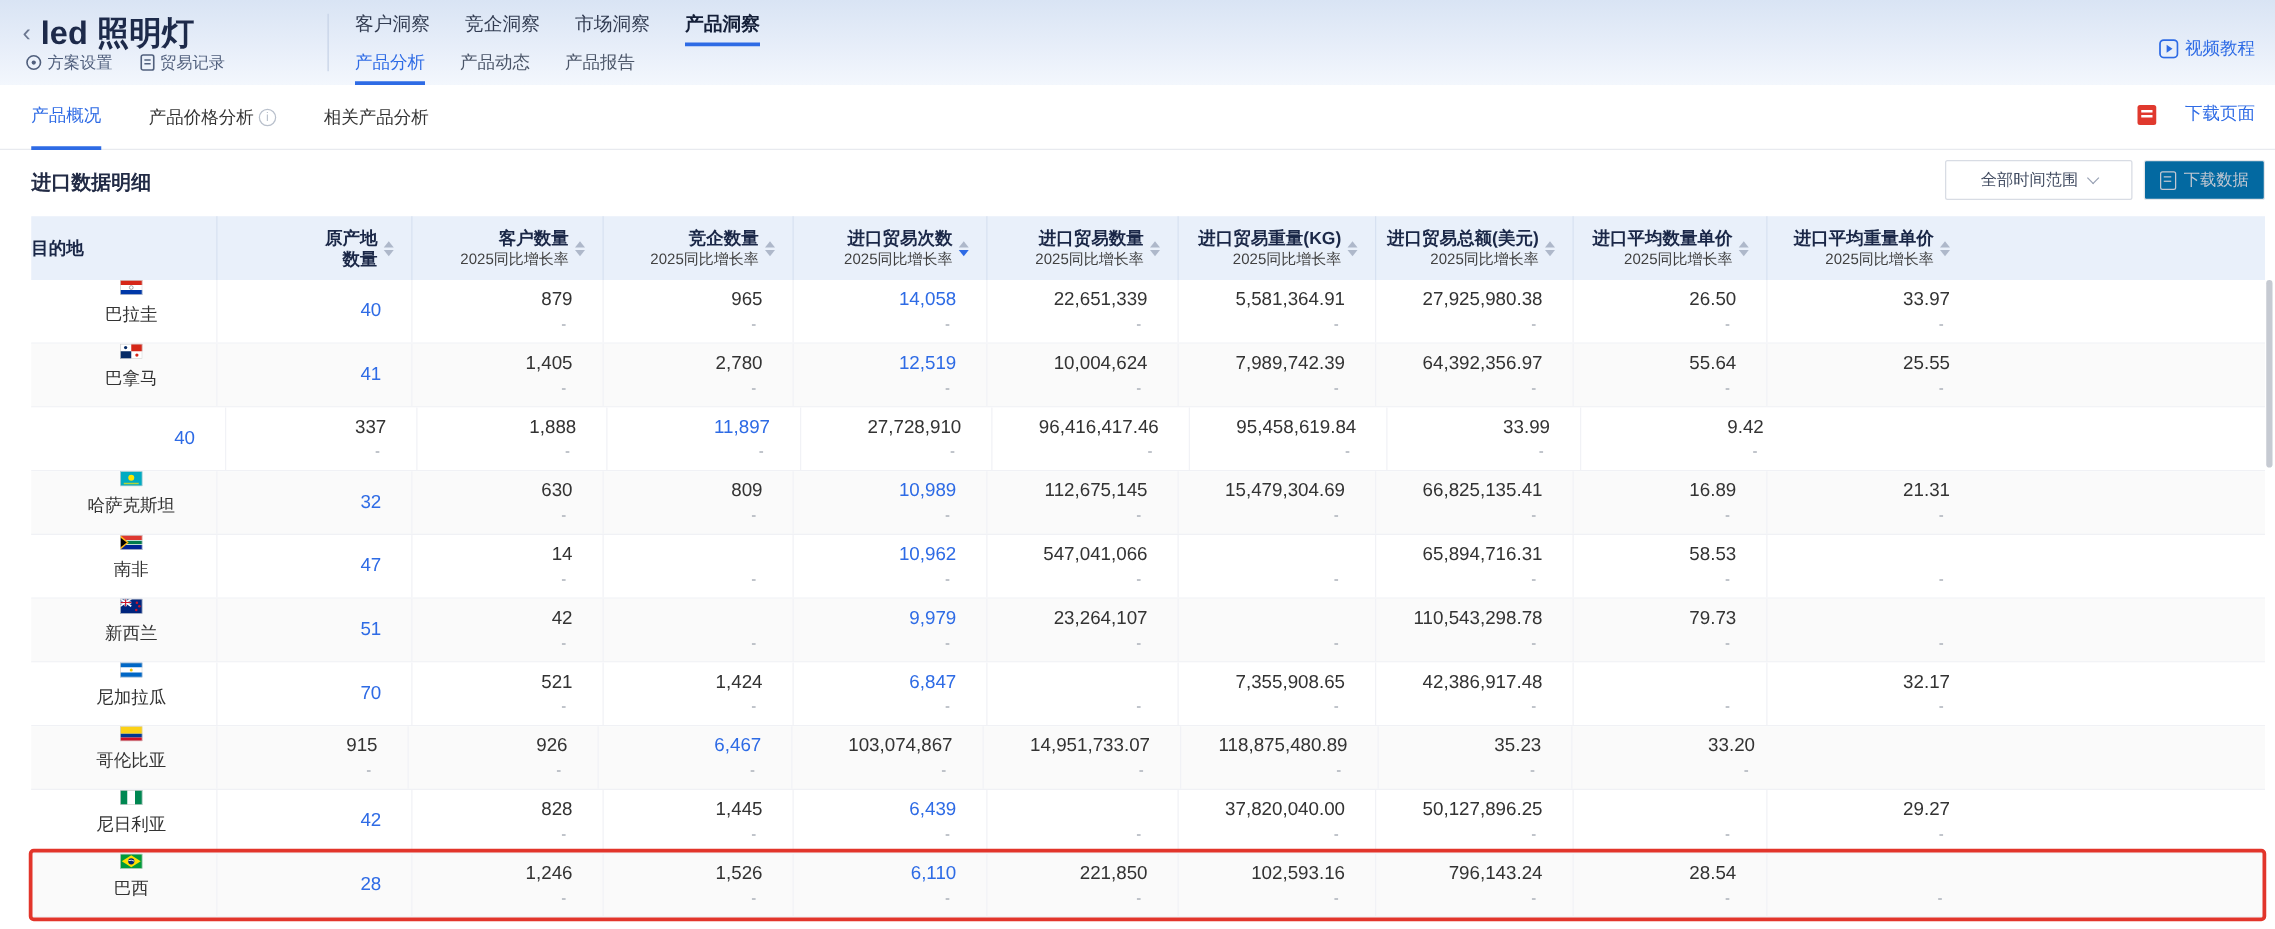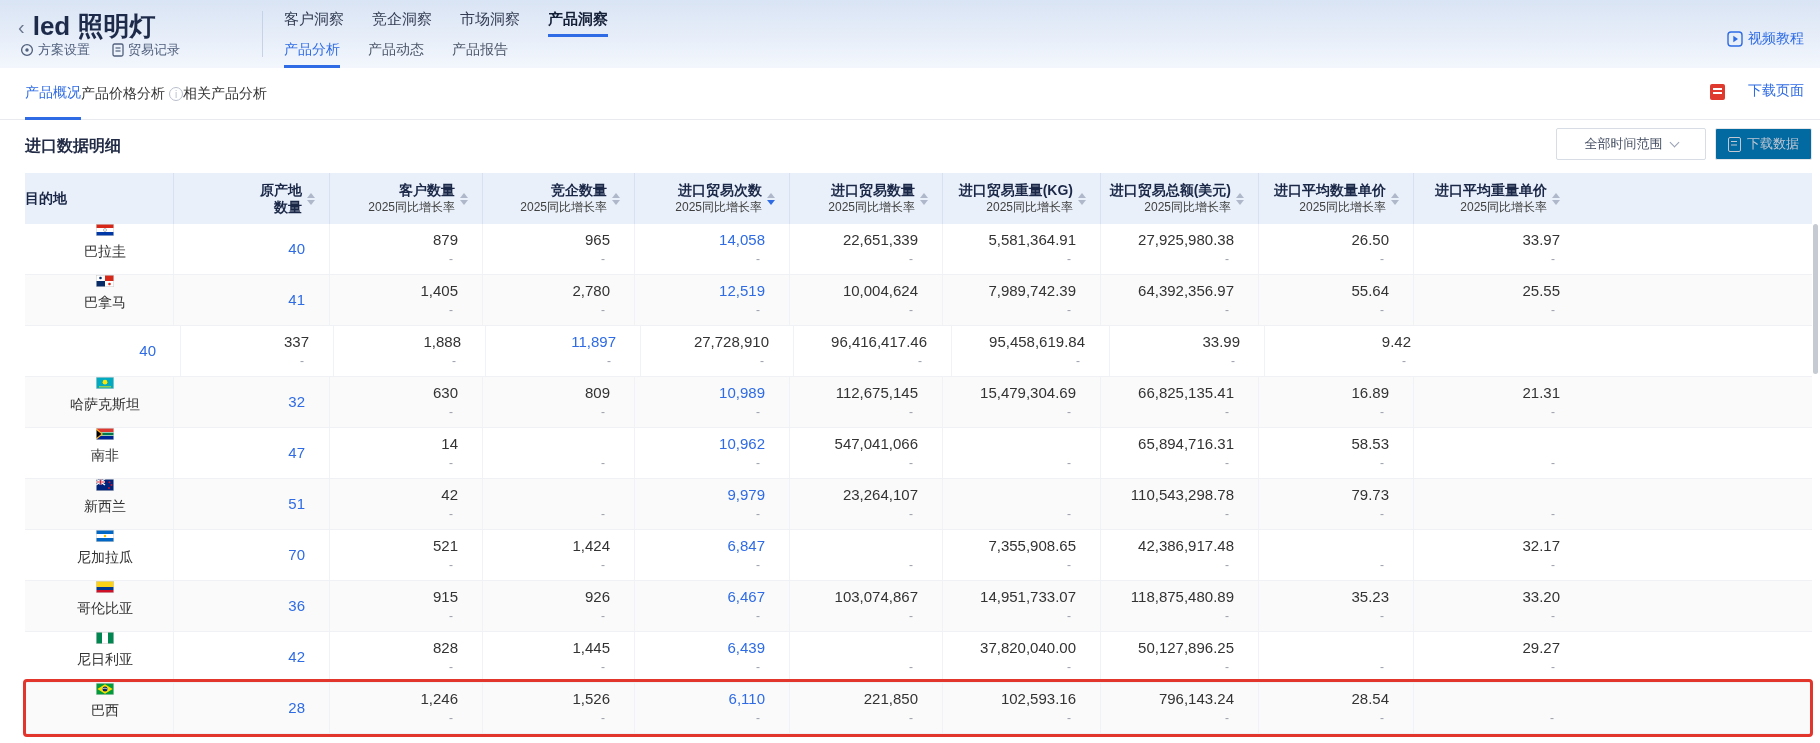--- a/index.html
+++ b/index.html
@@ -20,21 +20,21 @@
   .hdr-nav{position:absolute; left:284px; top:10px; display:flex; gap:28px;}
   .nav-item{font-size:15px; color:#323c52; padding-bottom:5px;}
   .nav-item.active{font-weight:bold; color:#141f38; border-bottom:3px solid var(--accent);}
   .hdr-subnav{position:absolute; left:284px; top:41px; display:flex; gap:28px; height:27px;}
   .subnav-item{font-size:14px; color:#4a5568;}
   .subnav-item.active{color:var(--accent); border-bottom:3px solid var(--accent); padding-bottom:8px;}
   .video-link{position:absolute; right:16px; top:30px; display:flex; align-items:center; gap:5px;
     color:var(--accent); font-size:14px; cursor:pointer;}
   .tabrow{position:absolute; top:68px; left:0; width:1820px; height:52px; background:#fff;
     border-bottom:1px solid #e8eaef;}
-  .tabs{position:absolute; left:25px; top:0; height:52px; display:flex; align-items:center;}
+  .tabs{position:absolute; left:25px; top:0; height:52px; display:flex; gap:38px; align-items:center;}
   .tab{font-size:14px; color:#333; height:52px; display:flex; align-items:center; gap:4px;}
   .tab.active{color:var(--accent); border-bottom:3px solid var(--accent);}
   .info-i{width:14px; height:14px; border:1px solid #b9c0cc; border-radius:50%; color:#b9c0cc;
     font-size:10px; display:inline-flex; align-items:center; justify-content:center;}
   .dl-page{position:absolute; right:16px; top:14px; display:flex; align-items:flex-end; gap:23px;
     color:var(--accent); font-size:14px; cursor:pointer;}
   .pdf-ic{width:15px; height:16px; background:#e0392e; border-radius:2px; position:relative;}
   .pdf-ic::after{content:""; position:absolute; left:3px; top:4px; width:9px; height:2px;
     background:#fff; box-shadow:0 4px 0 #fff;}
   .controls{position:absolute; top:120px; left:0; width:1820px; height:53px;}
@@ -610,23 +610,20 @@
           <span class="flag">
             <svg width="18" height="12" viewBox="0 0 18 12">
               <rect width="18" height="6" fill="#fcd116"></rect>
               <rect y="6" width="18" height="3" fill="#003893"></rect>
               <rect y="9" width="18" height="3" fill="#ce1126"></rect>
               <rect x="0.3" y="0.3" width="17.4" height="11.4" fill="none" stroke="#d0d0d0" stroke-width="0.6"></rect>
             </svg>
           </span>
           <span>哥伦比亚</span>
         </div>
-        <div class="td c1 td-num">
-          <span class="val link">36</span>
-        </div>
         <div class="td c2 td-num">
           <span class="val">915</span>
           <span class="growth">-</span>
         </div>
         <div class="td c3 td-num">
           <span class="val">926</span>
           <span class="growth">-</span>
         </div>
         <div class="td c4 td-num">
           <span class="val link">6,467</span>

